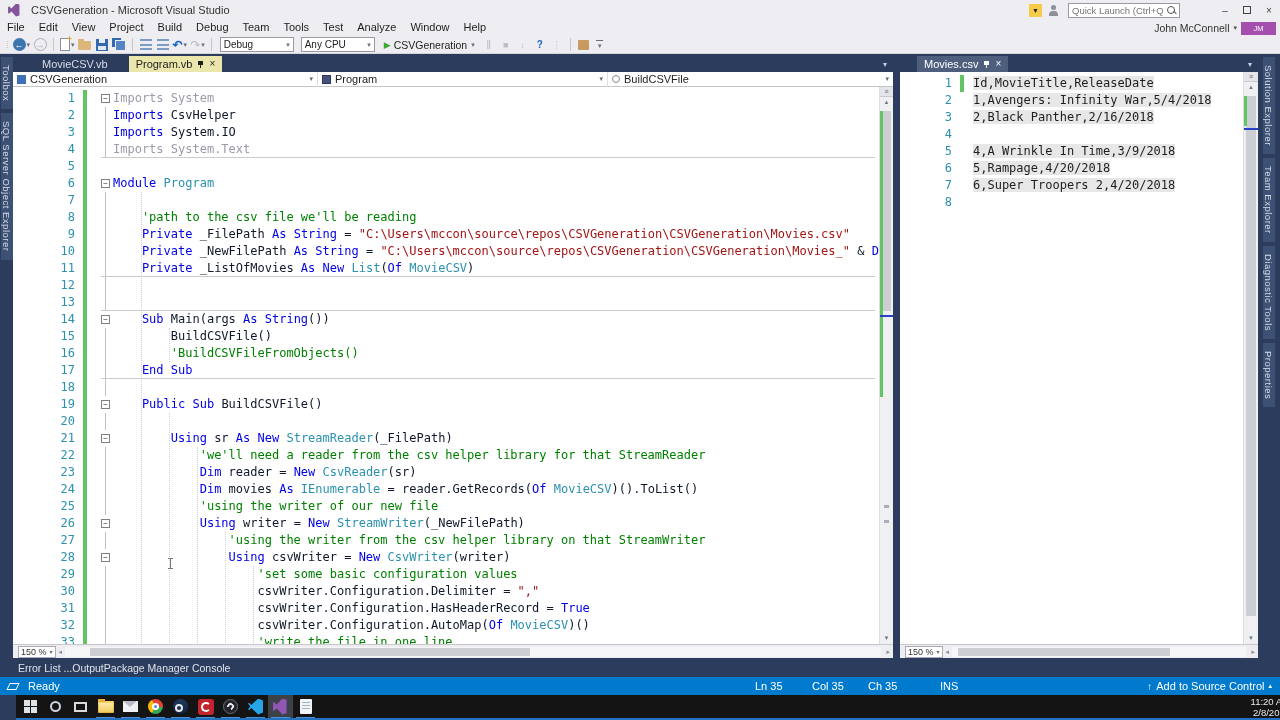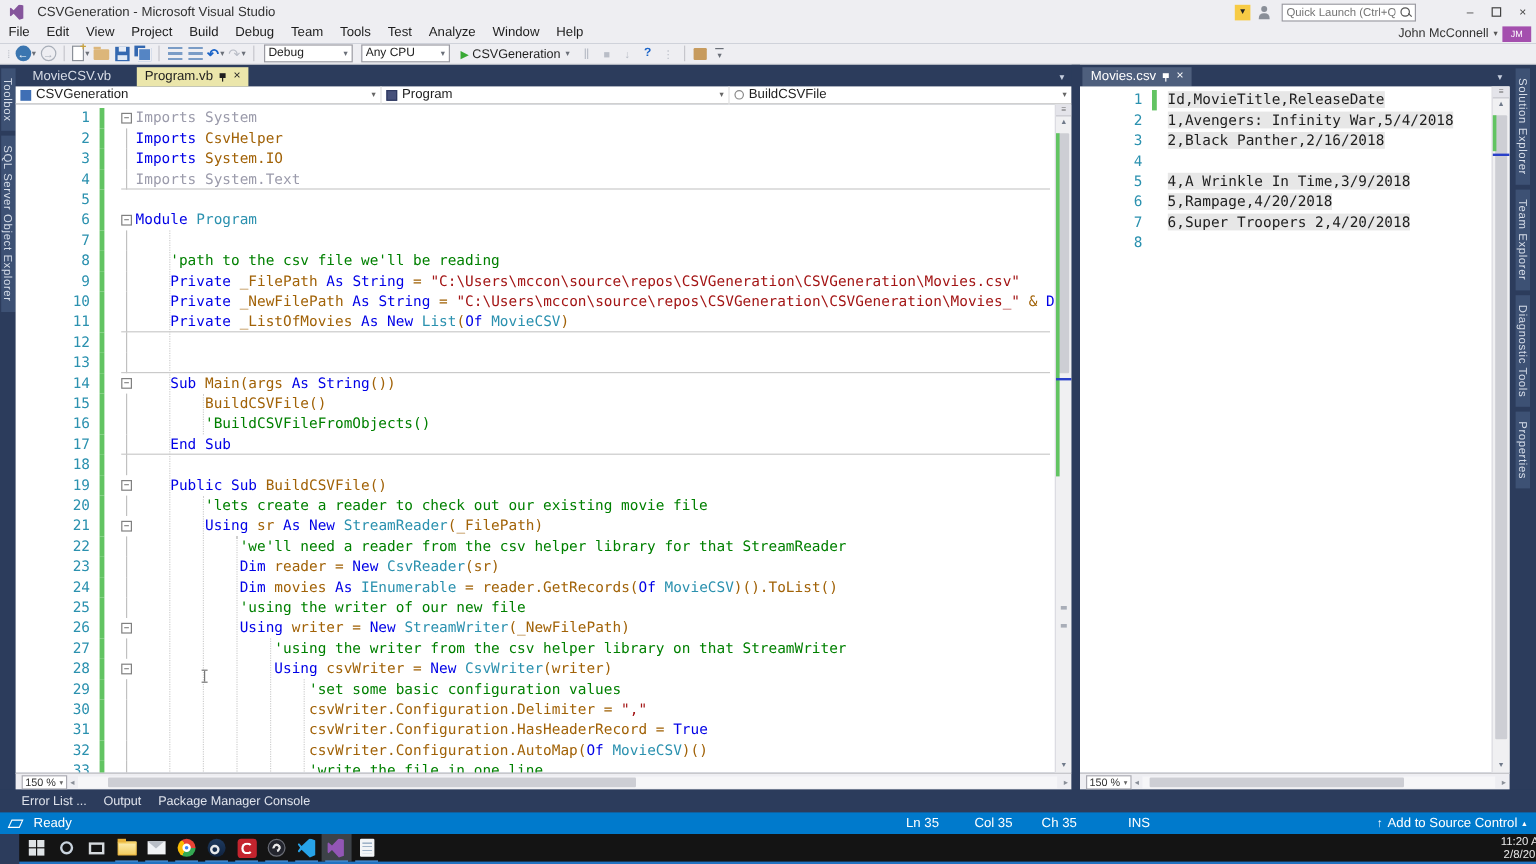--- a/index.html
+++ b/index.html
@@ -24,21 +24,21 @@
   .maxglyph{position:relative;width:8px;height:8px;border:1px solid #444;background:#eeeef2;}
   .maxglyph::before{content:'';position:absolute;left:1px;top:-3px;width:8px;height:8px;border:1px solid #444;z-index:-1;}
 
   
   #menubar{position:absolute;left:0;top:20px;width:1280px;height:16px;background:#eeeef2;display:flex;align-items:center;}
   #menu-items{display:flex;height:16px;align-items:flex-start;}
   .mi{padding:1px 7px;font-size:11px;color:#1e1e1e;}
   #user-area{position:absolute;right:4px;top:0;height:16px;display:flex;align-items:center;gap:4px;}
   #user-name{font-size:10.5px;color:#333;}
   .caret{font-size:7px;color:#555;}
-  #avatar{width:24px;height:13px;background:#a44fae;color:#fff;font-size:7.5px;display:flex;align-items:center;justify-content:center;}
+  #avatar{width:35px;height:13px;background:#a44fae;color:#fff;font-size:7.5px;display:flex;align-items:center;justify-content:center;}
 
   
   #toolbar{position:absolute;left:0;top:36px;width:1280px;height:18px;background:#eeeef2;display:flex;align-items:center;gap:3px;padding-left:6px;border-bottom:1px solid #d4d4da;}
   .grip{color:#b6bac2;font-size:9px;letter-spacing:-1px;margin-right:2px;}
   .tsep{width:1px;height:13px;background:#c6c6cc;margin:0 3px;}
   .tbi{display:flex;align-items:center;justify-content:center;height:16px;min-width:14px;font-size:11px;}
   .circ{width:13px;height:13px;border-radius:50%;display:flex;align-items:center;justify-content:center;font-size:9px;color:#fff;}
   .circ.blue{background:#3b76b0;}
   .circ.gray{background:#eeeef2;border:1px solid #a8aeb8;color:#a8aeb8;}
   .dd{font-size:7px;color:#6a6f78;margin-left:1px;}
@@ -67,21 +67,21 @@
 
   
   #main{position:absolute;left:0;top:54px;width:1280px;height:604px;background:#2c3c5c;}
   .vstrip{position:absolute;top:0;bottom:0;display:flex;flex-direction:column;align-items:center;gap:4px;padding-top:3px;}
   #left-strip{left:0;width:13px;}
   #right-strip{left:1258px;width:22px;}
   .vtab{writing-mode:vertical-lr;font-size:9.5px;color:#d5dce8;background:#3d5174;padding:8px 0;width:12px;text-align:center;letter-spacing:.5px;}
 
   
   #codepane{position:absolute;left:13px;top:0;width:880px;height:604px;display:flex;flex-direction:column;}
-  .tabrow{height:18px;display:flex;align-items:flex-end;position:relative;}
+  .tabrow{height:18px;display:flex;align-items:flex-end;position:relative;padding-left:15px;}
   .dtab{height:16px;display:flex;align-items:center;padding:0 7px;font-size:11px;gap:5px;}
   .dtab.plain{color:#d7dce6;margin-left:7px;}
   .dtab.activekh{background:#ebe6ab;color:#1e1e1e;margin-left:14px;}
   .dtab.activebl{background:#4e5f7d;color:#fff;margin-left:2px;}
   .pin{position:relative;width:7px;height:9px;}
   .pin::before{content:'';position:absolute;left:1px;top:1px;width:5px;height:4px;background:currentColor;}
   .pin::after{content:'';position:absolute;left:3px;top:5px;width:1px;height:3px;background:currentColor;}
   .tclose{font-size:10px;line-height:10px;}
   .tabrow .rowdd{position:absolute;right:6px;bottom:3px;font-size:8px;color:#c6cede;}
   #crumb{height:15px;background:#fff;border-bottom:1px solid #c5c5c5;display:flex;align-items:center;font-size:11px;color:#1e1e1e;}
@@ -97,21 +97,21 @@
   .ln{width:62px;text-align:right;font:12px/17px "DejaVu Sans Mono",monospace;color:#2b91af;}
   .ln2{width:52px;text-align:right;font:12px/17px "DejaVu Sans Mono",monospace;color:#2b91af;}
   .chbar{width:24px;position:relative;}
   .chbar2{width:21px;position:relative;}
   .chbar.chg::before,.chbar2.chg::before{content:'';position:absolute;left:8px;top:0;bottom:0;width:4px;background:#62c462;}
   .foldcol{width:14px;position:relative;}
   .foldcol.guide::before{content:'';position:absolute;left:6px;top:0;bottom:0;width:0;border-left:1px solid #c0c0c0;}
   .foldbox{position:absolute;left:2px;top:4px;width:9px;height:9px;border:1px solid #808080;background:#fff;font-size:8px;line-height:7px;text-align:center;color:#333;}
   .ct{flex:1;white-space:pre;font:12px/17px "DejaVu Sans Mono",monospace;color:#1e1e1e;overflow:hidden;}
   .cl.sep::after{content:'';position:absolute;left:88px;right:4px;bottom:0;border-bottom:1px solid #cacaca;}
-  .tk-k{color:#0000e6;}.tk-t{color:#2b91af;}.tk-s{color:#a31515;}.tk-c{color:#008000;}.tk-g{color:#9b9bab;}.tk-n{color:#a16207;}
+  .tk-k{color:#0000e6;}.tk-t{color:#2b91af;}.tk-s{color:#a31515;}.tk-c{color:#008000;}.tk-g{color:#9b9bab;}.tk-n{color:#0f172a;}
   .iguide{position:absolute;width:0;border-left:1px dotted #cfcfcf;}
   .ibeam{position:absolute;left:155px;top:471px;width:5px;height:11px;border-top:1px solid #777;border-bottom:1px solid #777;}
   .ibeam::before{content:'';position:absolute;left:2px;top:0;bottom:0;width:1px;background:#777;}
   
   .vscroll{width:14px;background:#f0f0f2;border-left:1px solid #dcdce2;position:relative;}
   .vs-split{height:10px;background:#e4e4ea;border-bottom:1px solid #c9c9cf;text-align:center;font-size:7px;line-height:9px;color:#666;}
   .vs-btn{height:11px;text-align:center;font-size:6px;color:#707a8a;line-height:11px;}
   .vs-btn.bot{position:absolute;bottom:0;left:0;right:0;}
   .vthumb{position:absolute;left:2px;right:2px;background:#cdced4;border-radius:1px;}
   .ann-green{position:absolute;left:0;width:3px;background:#62c462;}
@@ -126,21 +126,21 @@
   .hs-thumb{position:absolute;top:1px;height:8px;background:#cdced4;border-radius:1px;}
 
   
   #splitter{position:absolute;left:893px;top:0;width:7px;height:604px;background:#2c3c5c;}
   #csvpane{position:absolute;left:900px;top:0;width:358px;height:604px;display:flex;flex-direction:column;}
   #csvbody{flex:1;display:flex;background:#fff;overflow:hidden;position:relative;}
   #csv-lines{width:343px;padding-top:3px;overflow:hidden;}
   .hl{background:#e7e7e7;}
 
   
-  #docktabs{position:absolute;left:0;top:658px;width:1280px;height:19px;background:#2c3c5c;display:flex;align-items:center;gap:14px;padding-left:18px;}
+  #docktabs{position:absolute;left:0;top:658px;width:1280px;height:19px;background:#2c3c5c;display:flex;align-items:center;padding-left:18px;}
   .dock-tab{font-size:10.5px;color:#dfe3ec;}
 
   
   #statusbar{position:absolute;left:0;top:677px;width:1280px;height:18px;background:#007acc;color:#fff;font-size:11px;}
   .sb{position:absolute;top:0;height:18px;display:flex;align-items:center;}
   .para{width:10px;height:7px;border:1px solid #fff;transform:skewX(-25deg);}
   #sb-right{right:8px;gap:4px;}
   #sb-right .up{font-size:10px;}
   #sb-right .tri{font-size:7px;}
 
@@ -465,21 +465,20 @@
               <div class="chbar chg"></div>
               <div class="foldcol">
                 <div class="foldbox">−</div>
               </div>
               <div class="ct"><span class="tk-k">    Public Sub</span><span class="tk-n"> BuildCSVFile()</span></div>
             </div>
             <div class="cl">
               <div class="ln">20</div>
               <div class="chbar chg"></div>
               <div class="foldcol guide"></div>
-              <div class="ct"><span class="tk-c">        'lets create a reader to check out our existing movie file</span></div>
             </div>
             <div class="cl">
               <div class="ln">21</div>
               <div class="chbar chg"></div>
               <div class="foldcol">
                 <div class="foldbox">−</div>
               </div>
               <div class="ct"><span class="tk-k">        Using</span><span class="tk-n"> sr </span><span class="tk-k">As</span><span class="tk-n"> </span><span class="tk-k">New</span><span class="tk-n"> </span><span class="tk-t">StreamReader</span><span class="tk-n">(_FilePath)</span></div>
             </div>
             <div class="cl">

